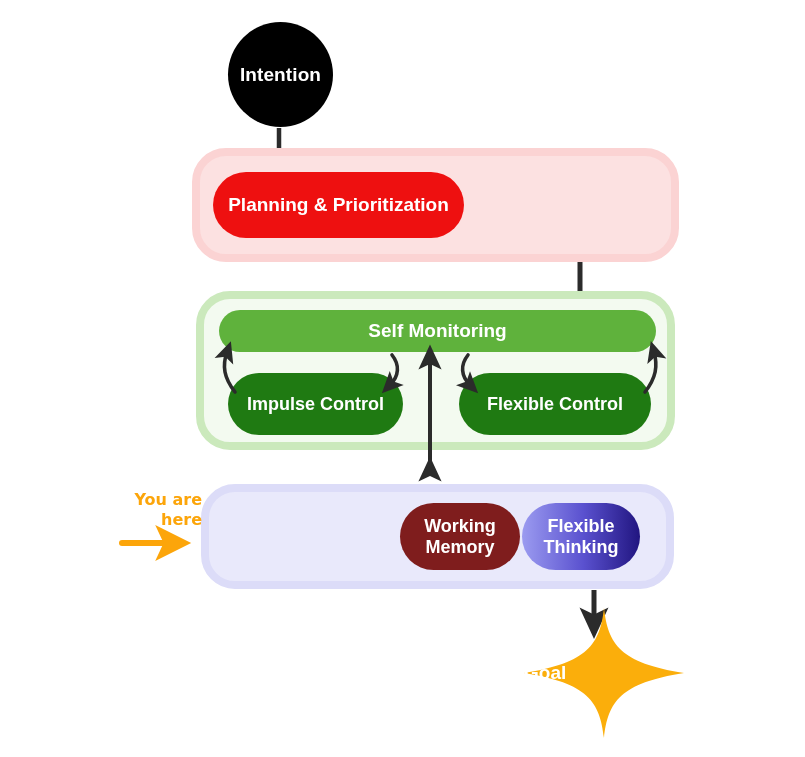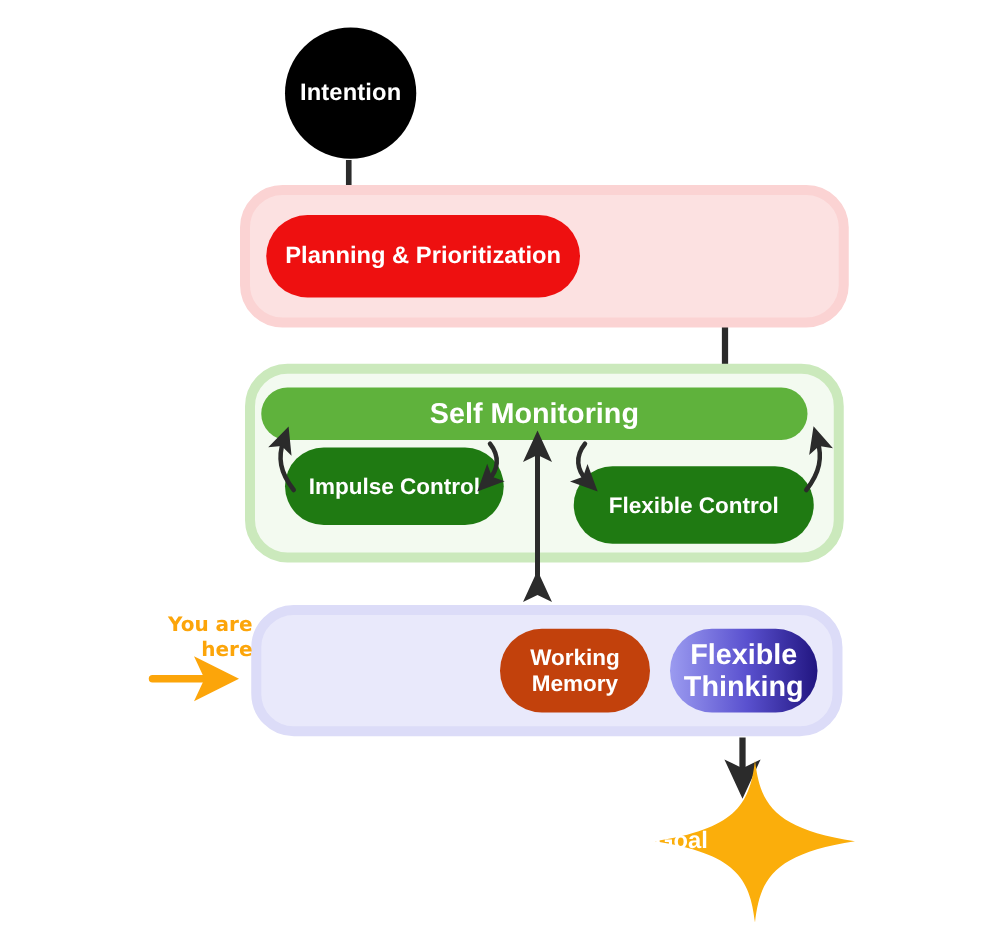--- a/index.html
+++ b/index.html
@@ -93,30 +93,30 @@
     left: 494px;
     top: 172px;
     width: 163px;
     height: 66px;
     background: #ee1010;
     font-size: 19px;
   }
 
   
   #pill-self-monitoring {
-    left: 209px;
+    left: 219px;
     top: 310px;
     width: 437px;
     height: 42px;
     background: #5fb23c;
-    font-size: 23px;
+    font-size: 19px;
   }
   #pill-impulse {
     left: 228px;
-    top: 358px;
+    top: 373px;
     width: 175px;
     height: 62px;
     background: #1f7a12;
     font-size: 18px;
   }
   #pill-emotional {
     left: 459px;
     top: 373px;
     width: 192px;
     height: 62px;
@@ -131,30 +131,30 @@
     width: 161px;
     height: 67px;
     background: linear-gradient(90deg, #2a1a96 0%, #3a2bb0 38%, #8f8fea 100%);
     font-size: 18px;
   }
   #pill-working-memory {
     left: 400px;
     top: 503px;
     width: 120px;
     height: 67px;
-    background: #c2410c;
+    background: #7f1d1d;
     font-size: 18px;
   }
   #pill-flexible-thinking {
-    left: 536px;
+    left: 522px;
     top: 503px;
     width: 118px;
     height: 67px;
     background: linear-gradient(90deg, #9b9bf0 0%, #5a51cf 52%, #211580 100%);
-    font-size: 23px;
+    font-size: 18px;
   }
 
   
   #you-are-here {
     left: 106px;
     top: 490px;
     width: 96px;
     text-align: right;
     color: #fca50a;
     font-family: "DejaVu Sans", sans-serif;

